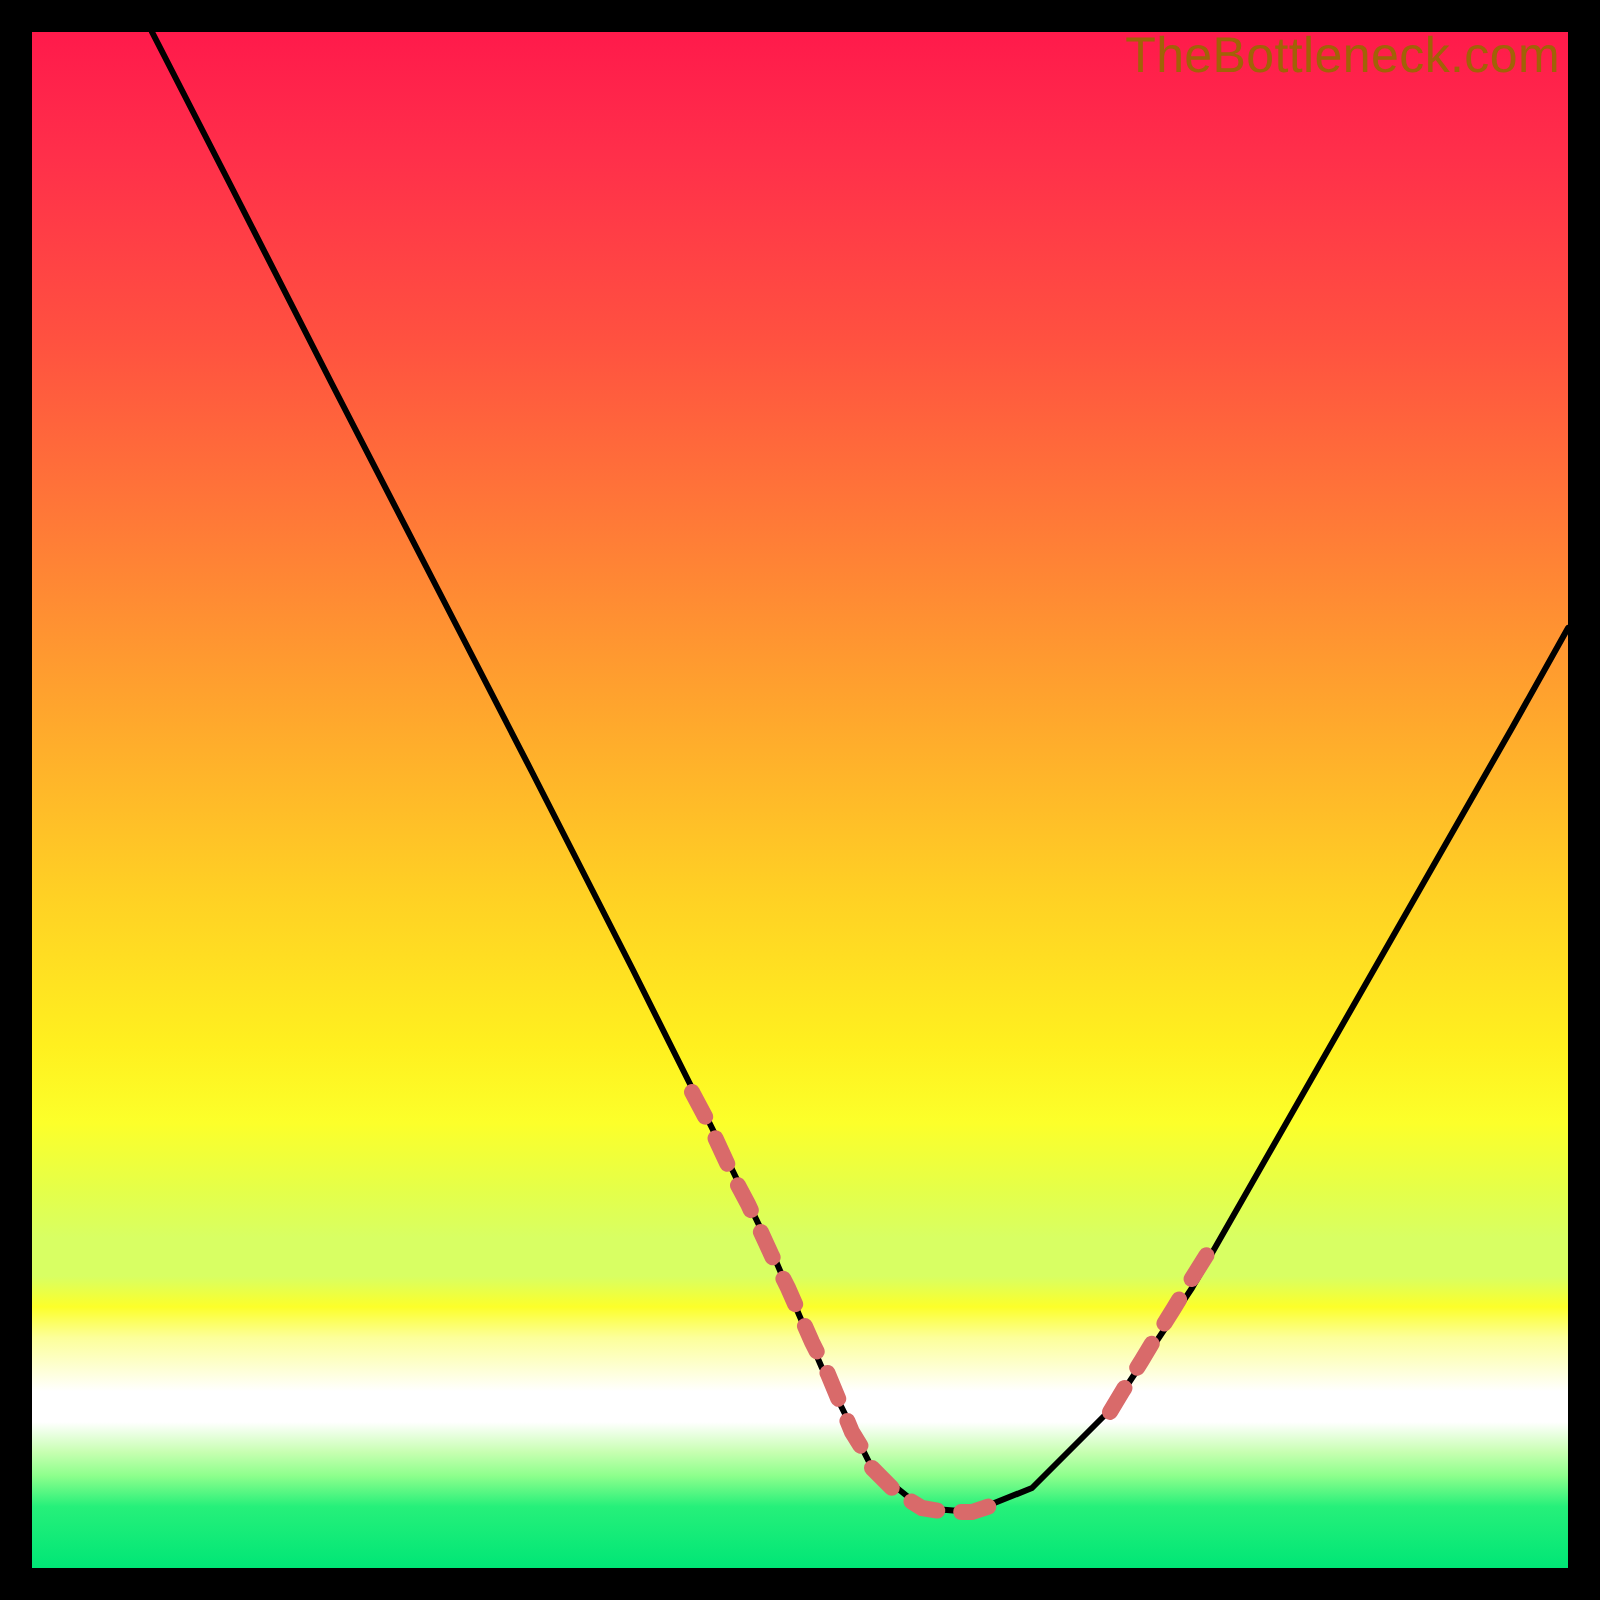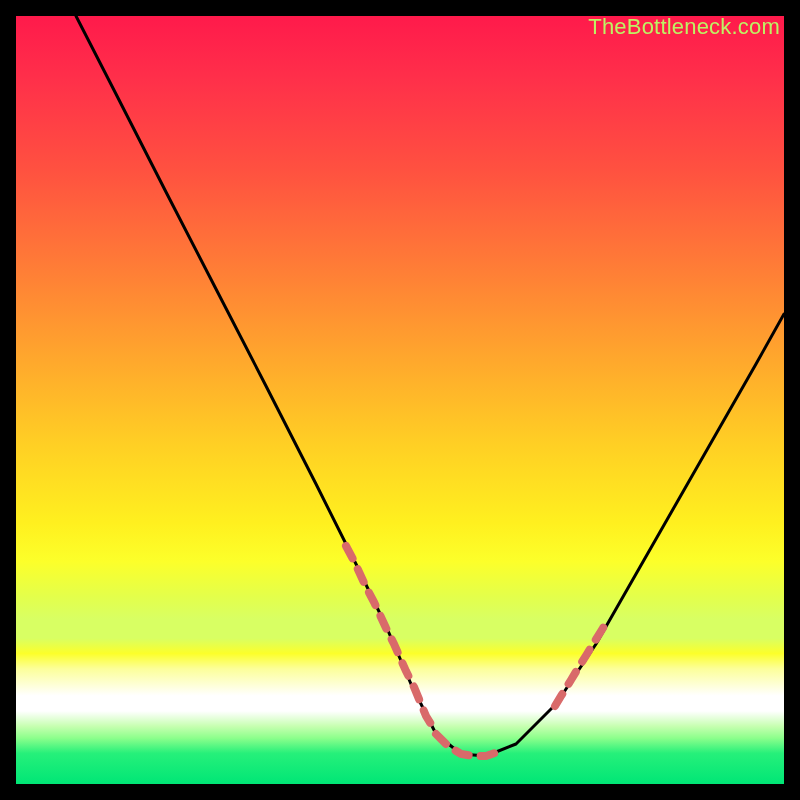--- a/index.html
+++ b/index.html
@@ -52,22 +52,22 @@
     position: absolute;
     left: 0;
     top: 0;
     width: 768px;
     height: 768px;
   }
   .watermark {
     position: absolute;
     top: -2px;
     right: 4px;
-    color: #bef264;
-    font-size: 22px;
+    color: #a16207;
+    font-size: 25px;
     font-weight: 500;
     letter-spacing: 0.2px;
     user-select: none;
   }
 </style>
 </head>
 <body>
 
 <div class="frame">
   <div class="gradient"></div>

